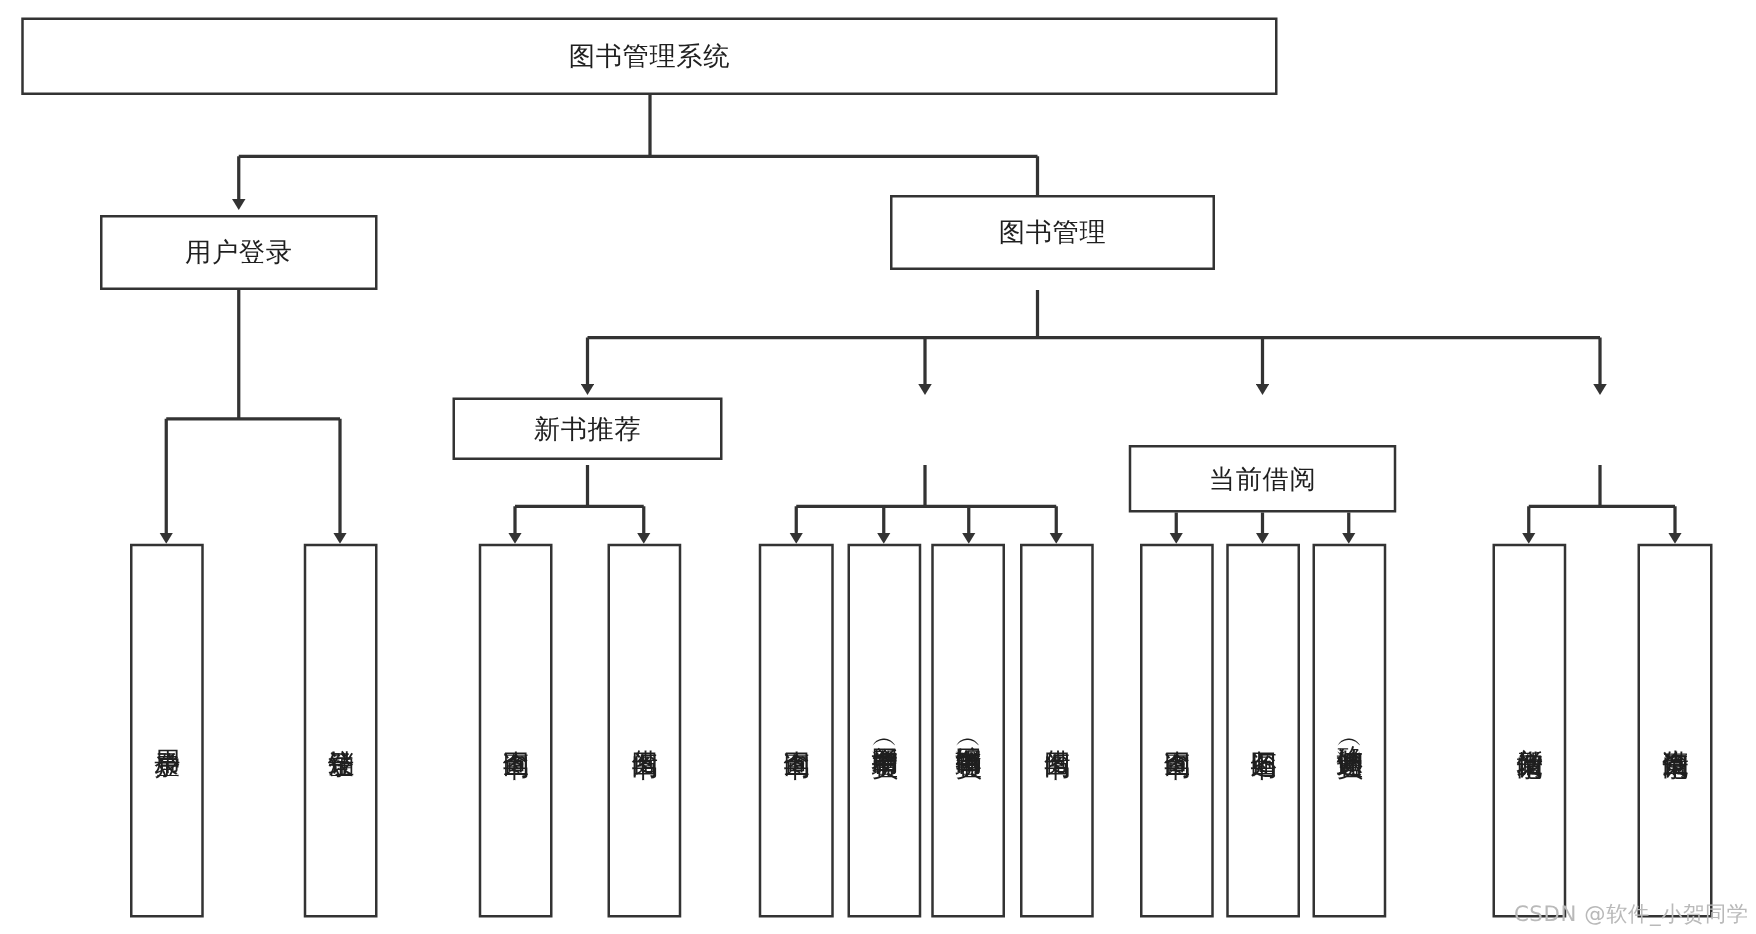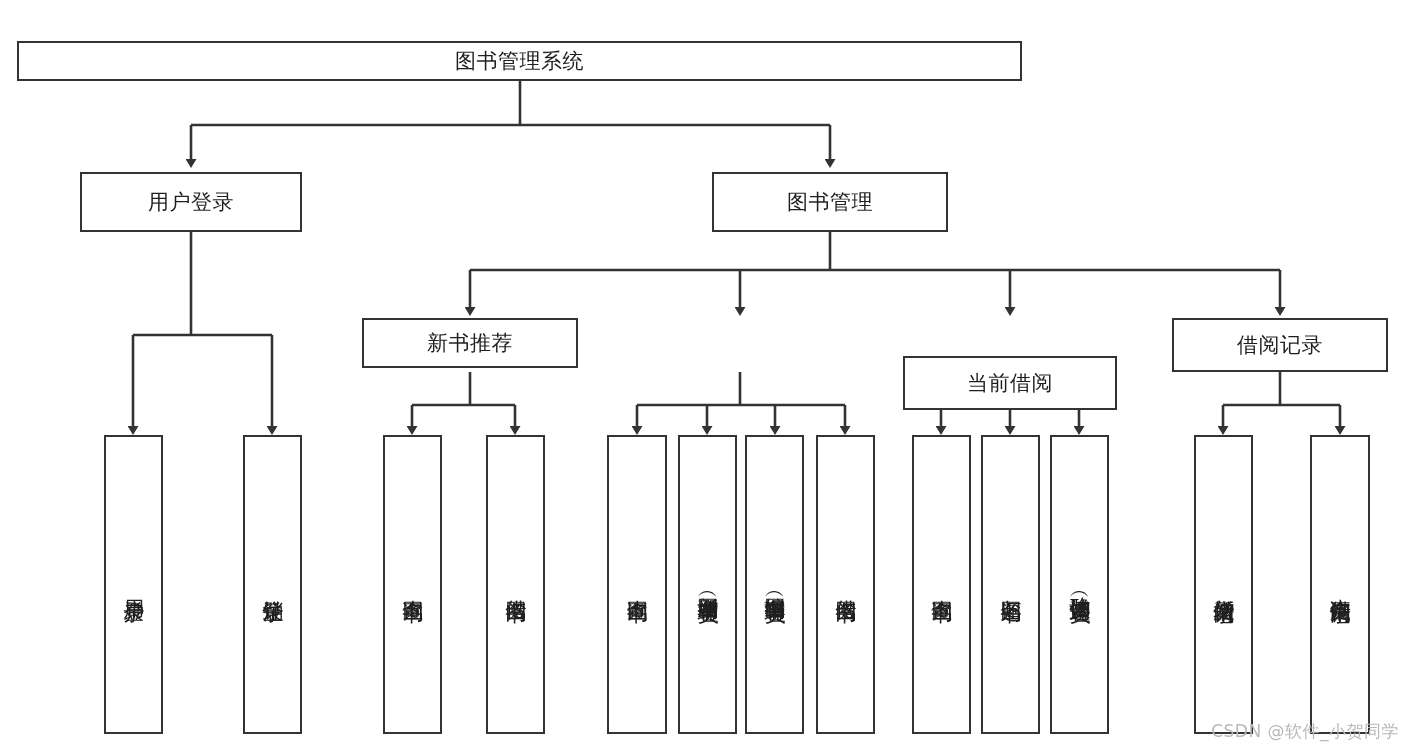--- a/index.html
+++ b/index.html
@@ -112,44 +112,41 @@
       <path d="M1010,405 L1010,427" marker-end="url(#arrow)"></path>
       <path d="M1079,405 L1079,427" marker-end="url(#arrow)"></path>
 
       <path d="M1280,372 L1280,405"></path>
       <path d="M1223,405 L1340,405"></path>
       <path d="M1223,405 L1223,427" marker-end="url(#arrow)"></path>
       <path d="M1340,405 L1340,427" marker-end="url(#arrow)"></path>
     </g>
   </svg>
 
-  <div class="node" style="left:17px; top:14px; width:1005px; height:40px;margin-top:27px;">
+  <div class="node" style="left:17px; top:14px; width:1005px; height:62px;">
     <span class="label">图书管理系统</span>
   </div>
 
   <div class="node" style="left:80px; top:172px; width:222px; height:60px;">
     <span class="label">用户登录</span>
   </div>
 
-  <div class="node" style="left:712px; top:172px; width:236px; height:60px;text-align:center;">
+  <div class="node" style="left:712px; top:156px; width:260px; height:60px;text-align:center;">
     <span class="label">图书管理</span>
   </div>
 
   <div class="node" style="left:362px; top:318px; width:216px; height:50px;">
     <span class="label">新书推荐</span>
   </div>
 
 
   <div class="node" style="left:903px; top:318px; width:214px; height:54px;margin-top:38px;">
     <span class="label">当前借阅</span>
   </div>
 
-  <div class="node" style="left:1172px; top:318px; width:216px; height:54px;">
-    <span class="label">借阅记录</span>
-  </div>
 
   <div class="node leaf" style="left:104px; top:435px; width:59px; height:299px;">
     <span class="label">用户登录</span>
   </div>
 
   <div class="node leaf" style="left:243px; top:435px; width:59px; height:299px;">
     <span class="label">注销登录</span>
   </div>
 
   <div class="node leaf" style="left:383px; top:435px; width:59px; height:299px;">

